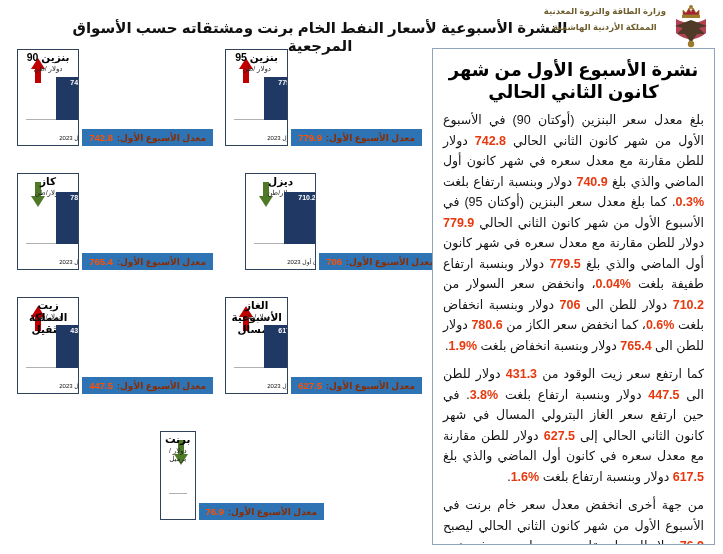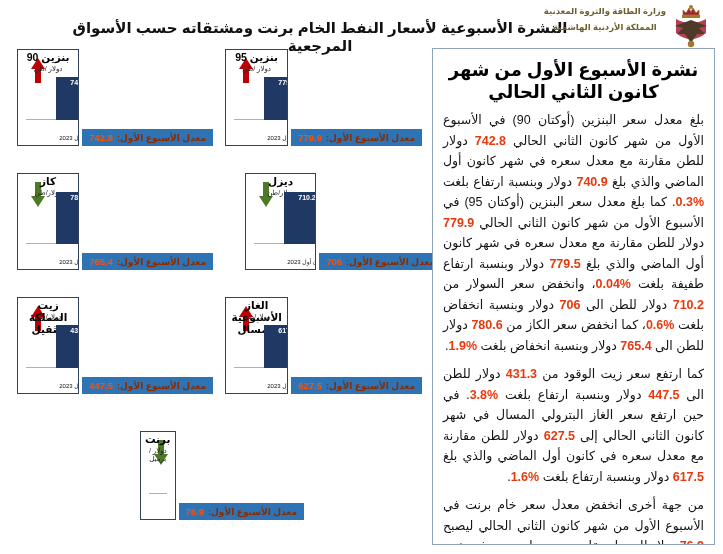--- a/index.html
+++ b/index.html
@@ -16,21 +16,21 @@
   .logo-text{text-align:center;}
   .logo-text div{font-size:8.5px;font-weight:bold;color:#6F5F2E;direction:rtl;line-height:1.9;}
   
   .slot{position:absolute;display:flex;flex-direction:row;align-items:flex-end;gap:3px;}
   #slot-0{left:17px;top:49px;width:196px;}
   #slot-1{left:225px;top:49px;width:197px;border-radius:25px;}
   #slot-2{left:17px;top:173px;width:196px;}
   #slot-3{left:225px;top:173px;width:197px;padding-left:20px;}
   #slot-4{left:17px;top:297px;width:196px;}
   #slot-5{left:225px;top:297px;width:197px;}
-  #slot-6{left:120px;top:431px;width:164px;padding-left:20px;}
+  #slot-6{left:140px;top:431px;width:164px;padding-left:20px;}
   .chart-card{
     position:relative;width:100%;height:97px;box-sizing:border-box;
     border:1px solid #31425c;background:#fff;overflow:hidden;
   }
   #slot-6 .chart-card{height:89px;}
   .c-title{position:absolute;top:1px;left:0;right:0;text-align:center;
     font-weight:bold;font-size:10.5px;color:#000;direction:rtl;}
   .c-unit{position:absolute;top:15px;left:0;right:0;text-align:center;
     font-size:7px;color:#222;direction:rtl;}
   .baseline{position:absolute;left:8px;right:8px;bottom:25px;border-top:1px solid #b0b0b0;}

